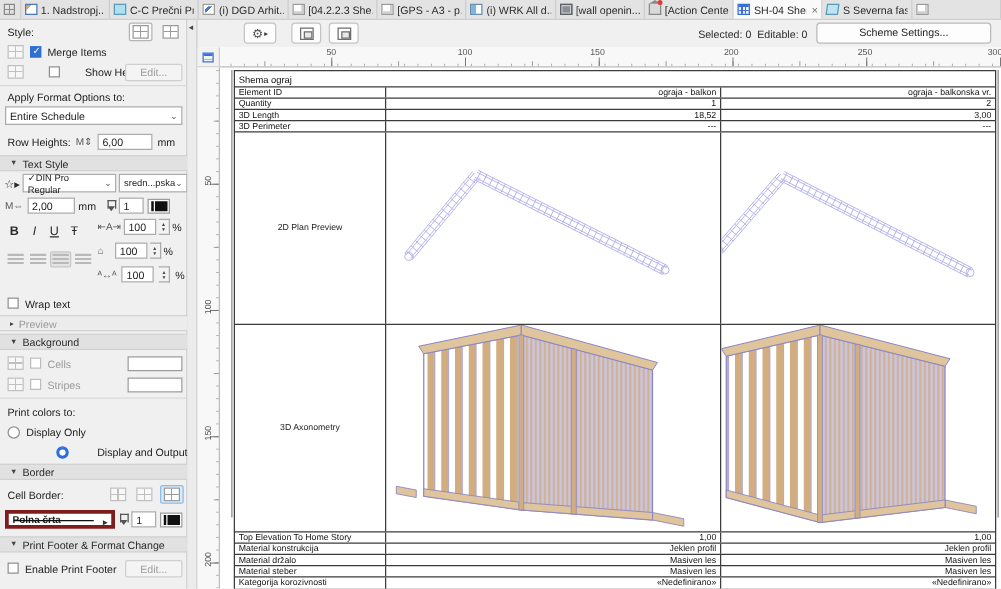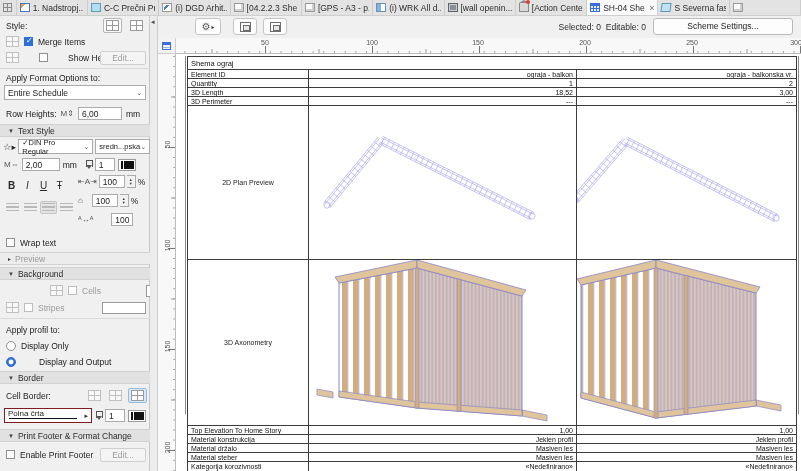--- a/index.html
+++ b/index.html
@@ -73,21 +73,21 @@
   .swatch .bar { width:2px; height:8px; background:#111; margin-left:2px; }
   .swatch .blk { width:10px; height:8px; background:#111; margin-left:1px; }
   .pen-ic { display:inline-block; width:7px; height:10px; position:relative; }
   .pen-ic:before { content:""; position:absolute; left:1px; top:0; width:5px; height:6px; border:1px solid #555; border-bottom:none; }
   .pen-ic:after { content:""; position:absolute; left:1px; top:5px; border-left:3.5px solid transparent; border-right:3.5px solid transparent; border-top:4px solid #555; }
   .spin { width:9px; height:13px; border:1px solid #ababab; border-left:none; background:#f2f2f2; display:flex; flex-direction:column; align-items:center; justify-content:center; font-size:4px; color:#444; line-height:4px; }
   .fmt-btn { width:15px; height:15px; display:flex; align-items:center; justify-content:center; font-size:10px; color:#2b2b2b; }
   .align-ic { width:13px; height:9px; background:linear-gradient(to bottom,#b9b9b9 0 1.5px,transparent 1.5px 3.5px,#b9b9b9 3.5px 5px,transparent 5px 7px,#b9b9b9 7px 8.5px,transparent 8.5px); }
   .align-btn { width:17px; height:13px; display:flex; align-items:center; justify-content:center; border:1px solid transparent; border-radius:2px; }
   .align-btn.sel { background:#e4e4e4; border-color:#c6c6c6; }
-  .linetype { width:88px; height:15px; border:1px solid #7f1d1d; background:#fff; position:relative; font-size:8px; padding:0 3px; }
+  .linetype { width:88px; height:15px; border:3px solid #7f1d1d; background:#fff; position:relative; font-size:8px; padding:0 3px;font-weight:bold; }
   .linetype .lt-line { position:absolute; left:4px; right:14px; bottom:3px; border-top:1px solid #111; }
   .linetype .lt-arr { position:absolute; right:3px; top:3px; font-size:7px; color:#333; }
   .sic { color:#555; font-size:8px; }
 
   
   .canvas { position:absolute; left:158px; top:38px; width:643px; height:433px; background:#fff; border-left:1px solid #c8c8c8; }
   .hruler { position:absolute; left:176px; top:38px; width:625px; height:16px; background:#f8f8f8; border-bottom:1px solid #bdbdbd;
      background-image:
        linear-gradient(to right,#777 0 1px,transparent 1px),
        linear-gradient(to right,#999 0 1px,transparent 1px),
@@ -272,59 +272,59 @@
       <span class="inp num" style="width:26px;">100</span>
       <span class="spin">▲<br>▼</span>
       <span>%</span>
     </div>
     <div class="prow" style="top:177px; left:78px; width:72px; gap:2px;">
       <span class="sic">⌂</span>
       <span class="inp num" style="width:26px; margin-left:7px;">100</span>
       <span class="spin">▲<br>▼</span>
       <span>%</span>
     </div>
-    <div class="prow" style="top:196px; left:78px; width:72px; gap:18px;">
+    <div class="prow" style="top:196px; left:78px; width:72px; gap:4px;">
       <span class="sic">ᴬ↔ᴬ</span>
       <span class="inp num" style="width:26px;">100</span>
       <span class="spin">▲<br>▼</span>
       <span>%</span>
     </div>
     <div class="prow" style="top:219px; padding-left:6px; gap:5px;">
       <span class="cb"></span>
       <span>Wrap text</span>
     </div>
     <div class="sec-hdr dis" style="top:236px;">
       <span class="tri">▸</span>
       <span>Preview</span>
     </div>
     <div class="sec-hdr" style="top:251px;">
       <span class="tri">▼</span>
       <span>Background</span>
     </div>
-    <div class="prow" style="top:267px; padding-left:6px; gap:5px; color:#9a9a9a;margin-left:44px;">
+    <div class="prow" style="top:267px; padding-left:6px; gap:5px; color:#9a9a9a;">
       <span class="grid-ic dim"></span>
       <span class="cb dis"></span>
       <span>Cells</span>
       <span class="swatch" style="position:absolute; right:4px; width:44px;"></span>
     </div>
     <div class="prow" style="top:284px; padding-left:6px; gap:5px; color:#9a9a9a;">
       <span class="grid-ic dim"></span>
       <span class="cb dis"></span>
       <span>Stripes</span>
       <span class="swatch" style="position:absolute; right:4px; width:44px;"></span>
     </div>
     <div class="sep" style="top:302px;"></div>
     <div class="prow" style="top:306px; padding-left:6px;">
-      <span>Apply profil to:</span>
+      <span>Print colors to:</span>
     </div>
     <div class="prow" style="top:322px; padding-left:6px; gap:5px;">
       <span class="radio"></span>
       <span>Display Only</span>
     </div>
-    <div class="prow" style="top:338px; padding-left:6px; gap:23px;">
+    <div class="prow" style="top:338px; padding-left:6px; gap:23px;justify-content:flex-end;">
       <span class="radio sel"></span>
       <span>Display and Output</span>
     </div>
     <div class="sec-hdr" style="top:355px;">
       <span class="tri">▼</span>
       <span>Border</span>
     </div>
     <div class="prow" style="top:372px; padding-left:6px;">
       <span>Cell Border:</span>
       <span style="position:absolute; right:46px;" class="icon-btn">

